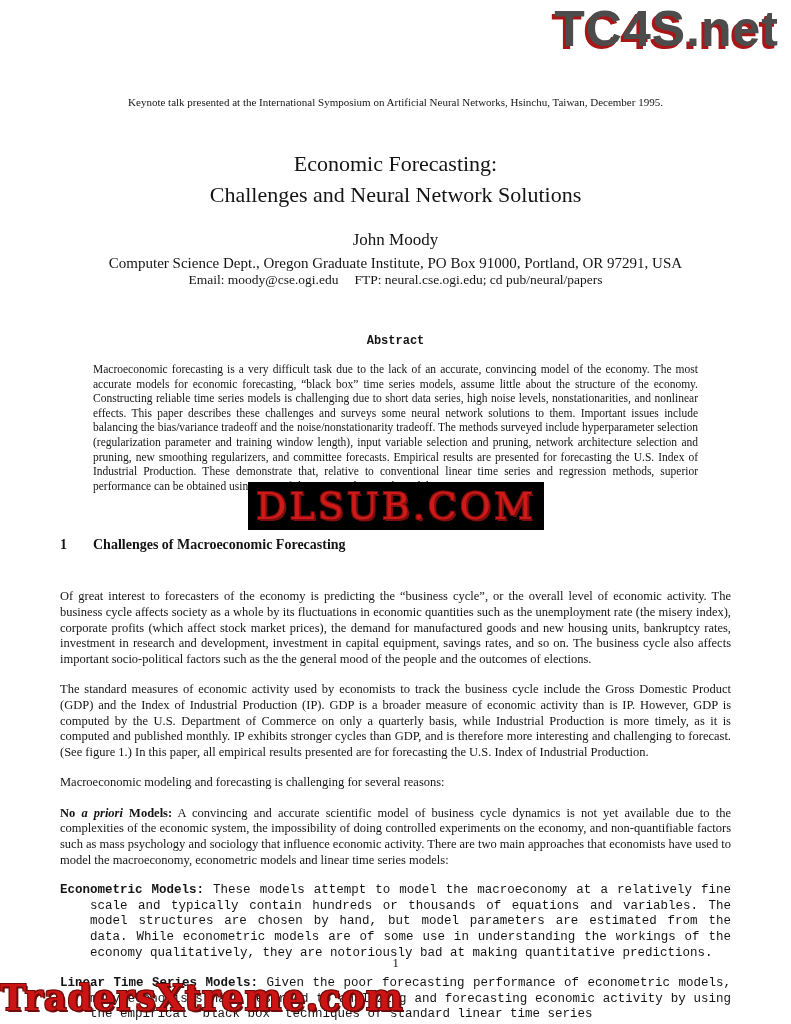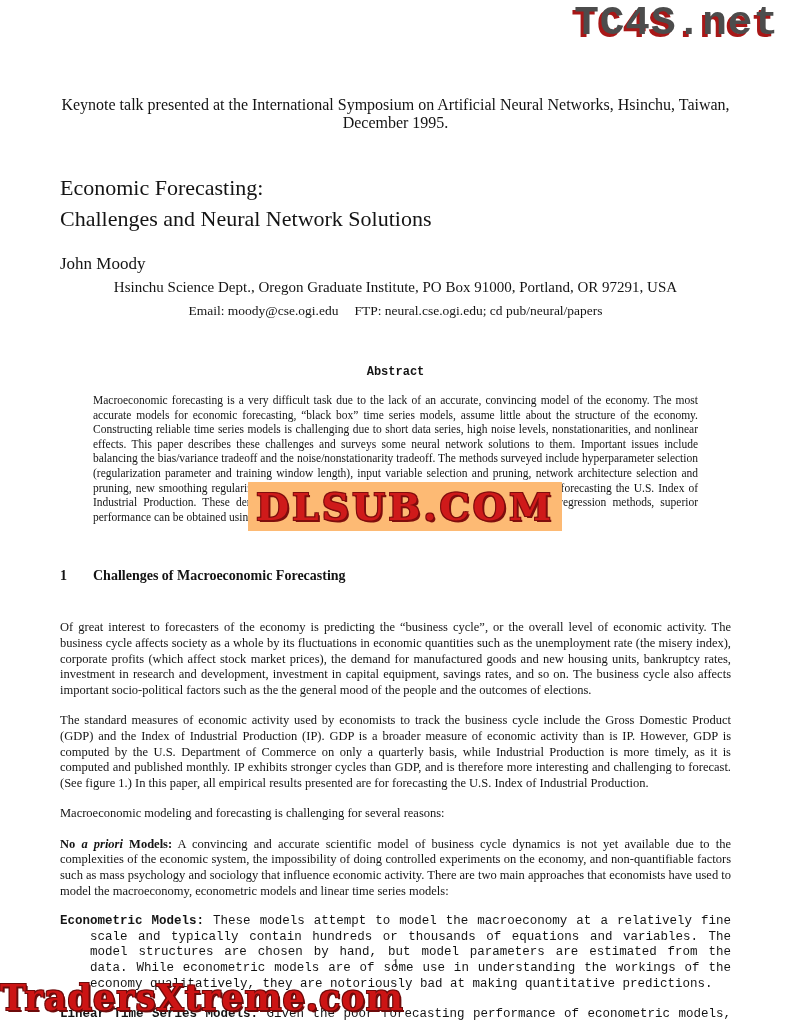--- a/index.html
+++ b/index.html
@@ -7,27 +7,27 @@
     position:relative;
     width:791px; height:1024px;
     background:#ffffff;
     font-family:"Liberation Serif", serif;
     color:#141414;
     overflow:hidden;
     margin:0 auto;
   }
   .content { padding:96px 60px 0 60px; }
 
-  .note { font-size:16px; text-align:center; }
+  .note { font-size:11px; text-align:center; }
 
-  .title { margin-top:40px; font-size:22px; line-height:31px; text-align:left; }
+  .title { margin-top:40px; font-size:22px; line-height:31px; text-align:center; }
 
-  .author-name { margin-top:20px; font-size:17px; }
+  .author-name { margin-top:20px; font-size:17px; text-align:center; }
   .affiliation { margin-top:5px; font-size:15px; text-align:center; }
-  .contact { margin-top:7px; font-size:13.5px; text-align:center; }
+  .contact { margin-top:0; font-size:13.5px; text-align:center; }
   .contact .gap { display:inline-block; width:16px; }
 
   .abstract-heading { margin-top:46px; font-size:12px; font-weight:bold; text-align:center;font-family:Liberation Mono, monospace; }
   .abstract-text {
     margin:14px 33px 0 33px;
     font-size:11.5px; line-height:14.6px;
     text-align:justify;
   }
 
   .section-heading { margin-top:44px; font-size:14px; font-weight:bold; }
@@ -44,32 +44,32 @@
   .italic { font-style:italic; }
 
   .page-number {
     position:absolute; top:956px; left:0; width:100%;
     text-align:center; font-size:12.5px;
   }
 
   
   .wm-top {
     position:absolute; top:0px; right:12px;
-    font-family:Liberation Mono, monospace;
-    font-size:41px; font-weight:bold; letter-spacing:1px;
+    font-family:Liberation Sans, sans-serif;
+    font-size:50px; font-weight:bold; letter-spacing:1px;
     color:#4c4c4c;
     text-shadow:-3px 3px 0 #a81717;
     white-space:nowrap;
   }
   .wm-mid {
     position:absolute; top:482px; left:248px;
-    background:#fdba74;
+    background:#000000;
     padding:2px 8px;
     font-family:"DejaVu Serif", serif;
-    font-size:38px; font-weight:bold; letter-spacing:3px;
+    font-size:38px; font-weight:normal; letter-spacing:3px;
     color:#cf1a1a;
     text-shadow:
       2px 2px 0 #7e0d0d,
       -1px -1px 0 #7e0d0d,
       1px -1px 0 #7e0d0d,
       -1px 1px 0 #7e0d0d,
       1px 1px 0 #7e0d0d;
     white-space:nowrap;
   }
   .wm-bottom {
@@ -97,21 +97,21 @@
   <div class="content">
 
     <div class="note">Keynote talk presented at the International Symposium on Artificial Neural Networks, Hsinchu, Taiwan, December 1995.</div>
 
     <div class="title">
       <div>Economic Forecasting:</div>
       <div>Challenges and Neural Network Solutions</div>
     </div>
 
     <div class="author-name">John Moody</div>
-    <div class="affiliation">Hsinchu Science Dept., Oregon Graduate Institute, PO Box 91000, Portland, OR 97291, USA</div>
+    <div class="affiliation">Computer Science Dept., Oregon Graduate Institute, PO Box 91000, Portland, OR 97291, USA</div>
     <div class="contact"><span>Email: moody@cse.ogi.edu</span><span class="gap"></span><span>FTP: neural.cse.ogi.edu; cd pub/neural/papers</span></div>
 
     <div class="abstract-heading">Abstract</div>
     <div class="abstract-text">Macroeconomic forecasting is a very difficult task due to the lack of an accurate, convincing model of the economy. The most accurate models for economic forecasting, “black box” time series models, assume little about the structure of the economy. Constructing reliable time series models is challenging due to short data series, high noise levels, nonstationarities, and nonlinear effects. This paper describes these challenges and surveys some neural network solutions to them. Important issues include balancing the bias/variance tradeoff and the noise/nonstationarity tradeoff. The methods surveyed include hyperparameter selection (regularization parameter and training window length), input variable selection and pruning, network architecture selection and pruning, new smoothing regularizers, and committee forecasts. Empirical results are presented for forecasting the U.S. Index of Industrial Production. These demonstrate that, relative to conventional linear time series and regression methods, superior performance can be obtained using state-of-the-art neural network models.</div>
 
     <div class="section-heading"><span class="sec-num">1</span><span>Challenges of Macroeconomic Forecasting</span></div>
 
     <p class="body-par first">Of great interest to forecasters of the economy is predicting the “business cycle”, or the overall level of economic activity. The business cycle affects society as a whole by its fluctuations in economic quantities such as the unemployment rate (the misery index), corporate profits (which affect stock market prices), the demand for manufactured goods and new housing units, bankruptcy rates, investment in research and development, investment in capital equipment, savings rates, and so on. The business cycle also affects important socio-political factors such as the the general mood of the people and the outcomes of elections.</p>
 
     <p class="body-par">The standard measures of economic activity used by economists to track the business cycle include the Gross Domestic Product (GDP) and the Index of Industrial Production (IP). GDP is a broader measure of economic activity than is IP. However, GDP is computed by the U.S. Department of Commerce on only a quarterly basis, while Industrial Production is more timely, as it is computed and published monthly. IP exhibits stronger cycles than GDP, and is therefore more interesting and challenging to forecast. (See figure 1.) In this paper, all empirical results presented are for forecasting the U.S. Index of Industrial Production.</p>

